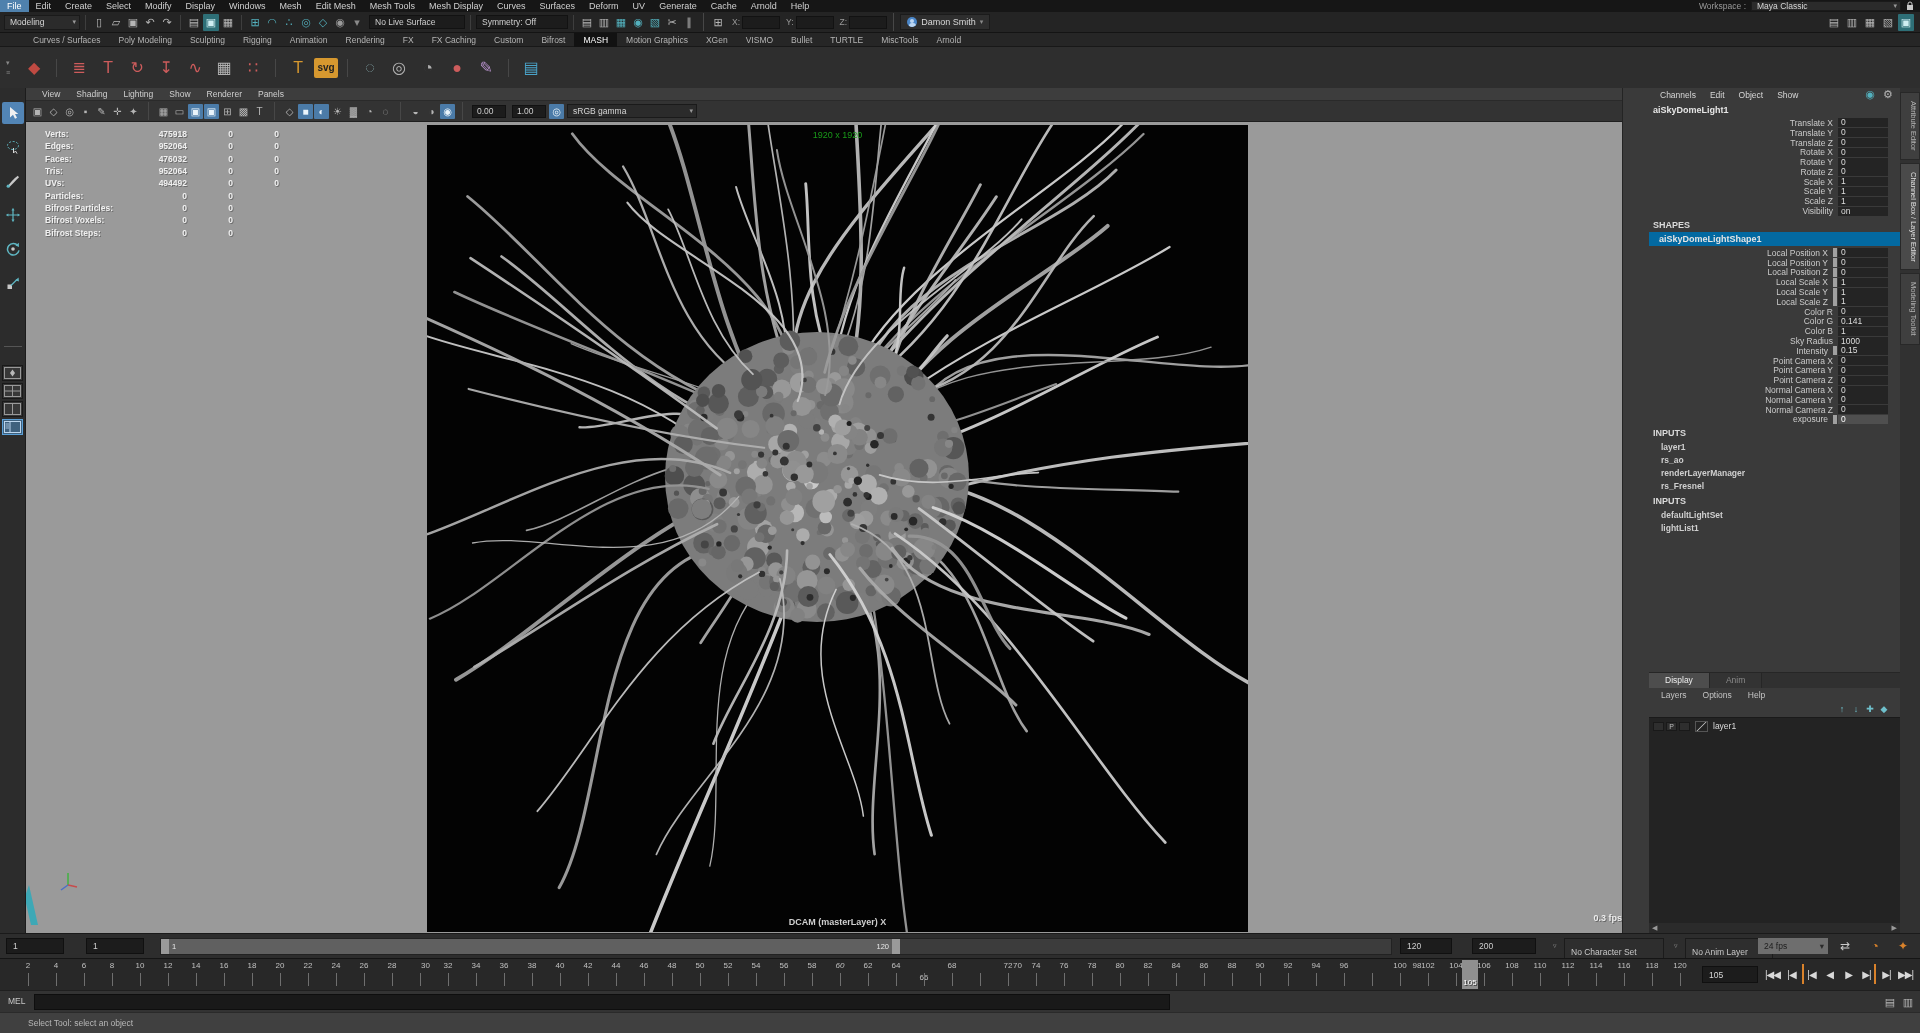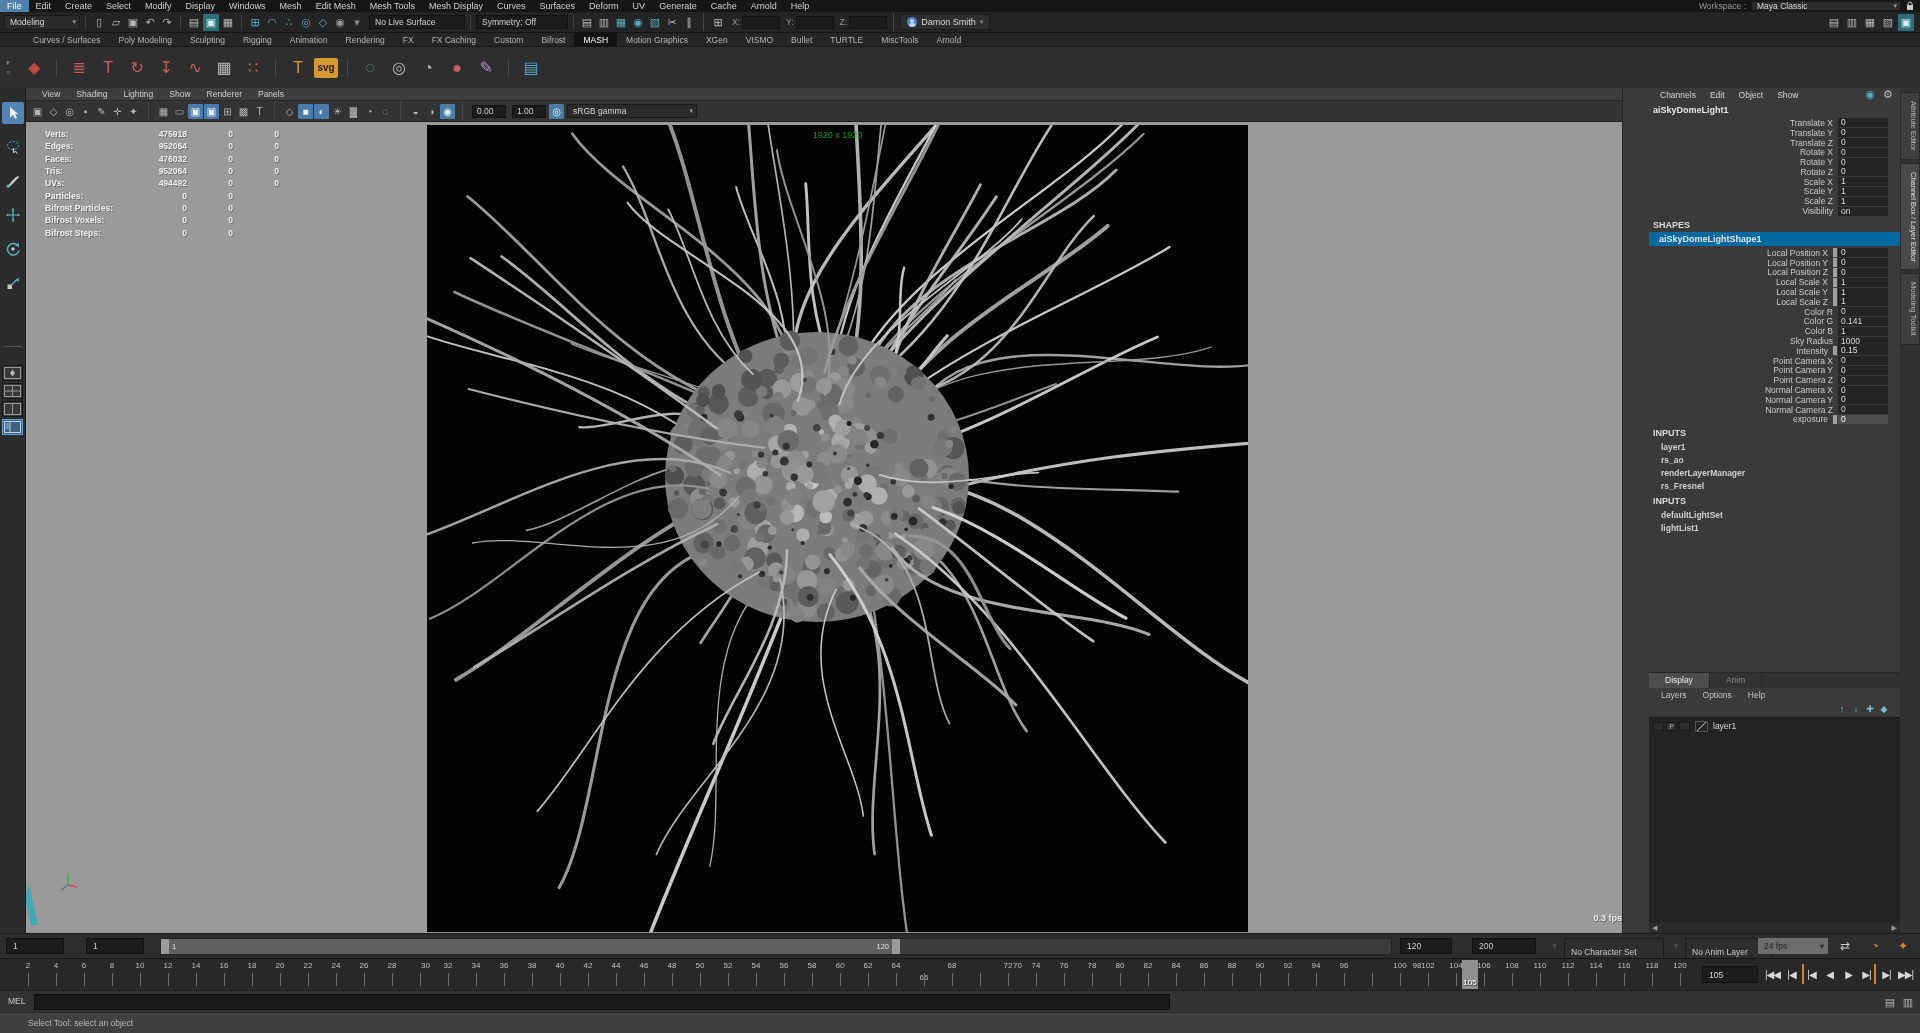--- a/index.html
+++ b/index.html
@@ -844,20 +844,21 @@
               <path d="M506.2 382.6 C577.6 407.0,644.2 464.9,698.9 493.2" fill="none" stroke="rgb(214,214,214)" stroke-width="3.1" stroke-linecap="round" opacity="0.95"></path>
               <path d="M332.0 447.3 C216.3 508.9,169.3 617.5,110.4 686.2" fill="none" stroke="rgb(195,195,195)" stroke-width="1.8" stroke-linecap="round" opacity="0.95"></path>
               <path d="M352.9 453.8 C380.8 574.8,262.8 651.8,229.4 729.4" fill="none" stroke="rgb(187,187,187)" stroke-width="1.7" stroke-linecap="round" opacity="0.95"></path>
               <path d="M311.7 371.7 C237.5 459.1,119.8 403.9,45.5 418.0" fill="none" stroke="rgb(181,181,181)" stroke-width="1.3" stroke-linecap="round" opacity="0.95"></path>
               <path d="M492.1 383.6 C553.4 429.0,616.3 482.4,666.1 516.2" fill="none" stroke="rgb(200,200,200)" stroke-width="2.8" stroke-linecap="round" opacity="0.95"></path>
               <path d="M293.1 350.0 C178.1 273.3,56.1 217.8,-36.3 177.7" fill="none" stroke="rgb(172,172,172)" stroke-width="3.0" stroke-linecap="round" opacity="0.95"></path>
               <path d="M412.4 279.4 C434.6 202.4,549.3 147.8,594.6 94.3" fill="none" stroke="rgb(197,197,197)" stroke-width="1.9" stroke-linecap="round" opacity="0.95"></path>
               <path d="M397.7 247.3 C422.1 147.3,495.7 44.9,526.3 -34.3" fill="none" stroke="rgb(155,155,155)" stroke-width="2.8" stroke-linecap="round" opacity="0.95"></path>
             </svg>
           <div id="res">1920 x 1920</div>
+          <div id="cam">DCAM (masterLayer) X</div>
         </div>
         <div id="hud">
             <div class="hudrow">
               <span class="hlabel">Verts:</span>
               <span class="hv" style="width: 56px;">475918</span>
               <span class="hv">0</span>
               <span class="hv">0</span>
             </div>
             <div class="hudrow">
               <span class="hlabel">Edges:</span>

